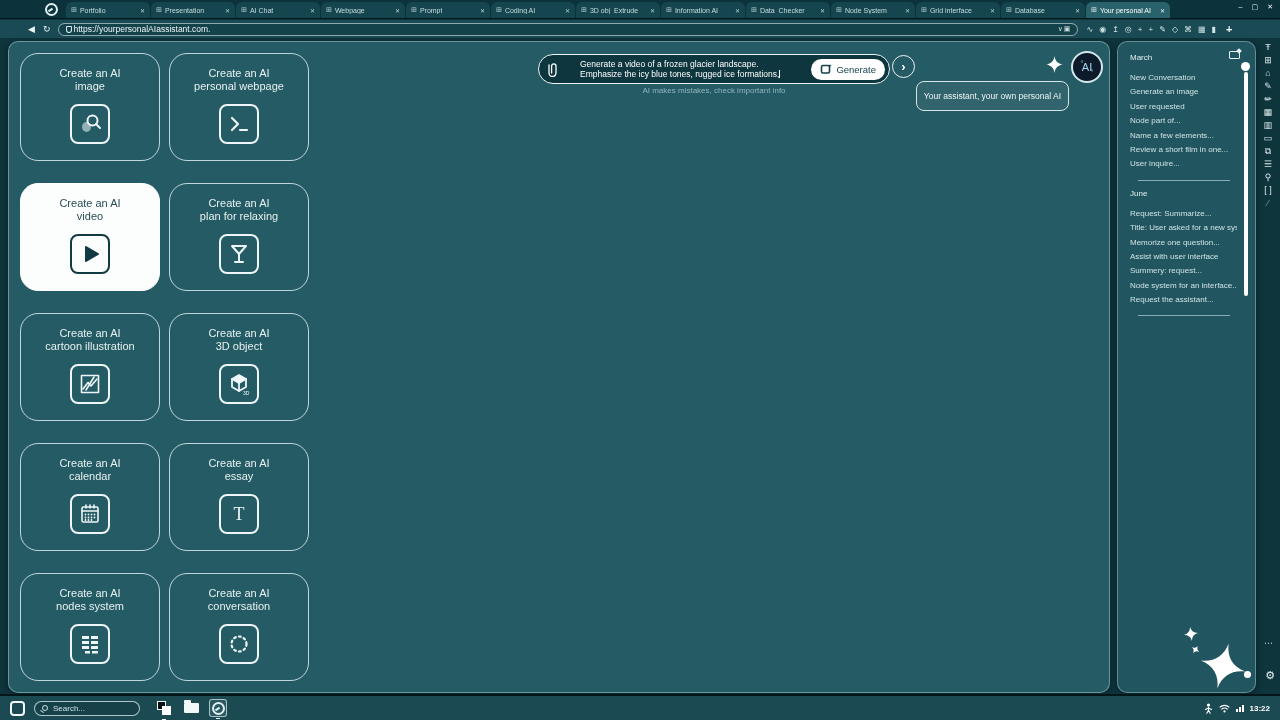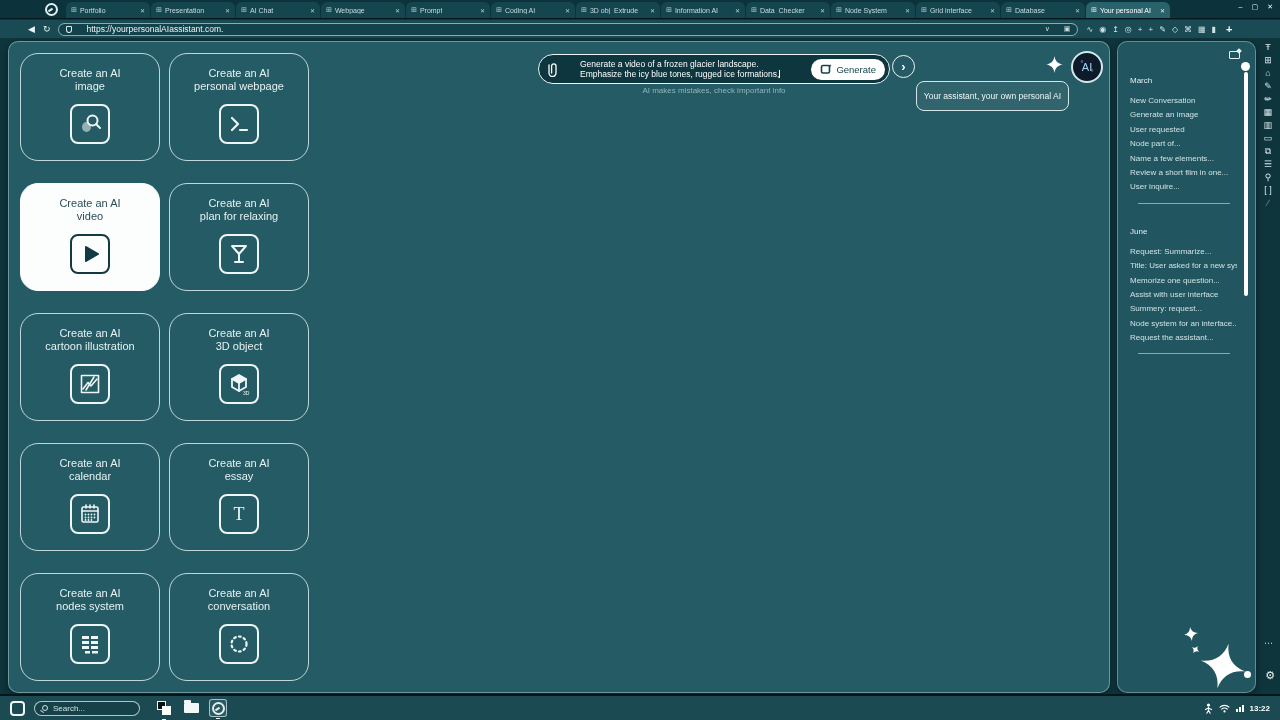--- a/index.html
+++ b/index.html
@@ -22,21 +22,21 @@
   .tab .lbl { overflow:hidden; text-overflow:ellipsis; }
   .tab .cls { margin-left:auto; font-size:6px; opacity:.9; flex:0 0 auto; }
   .win-controls { position:absolute; right:7px; top:3px; display:flex; gap:9px;
     color:#eef6f7; font-size:7px; line-height:7px; }
 
   
   .addressbar { position:absolute; top:20px; left:0; right:0; height:18px; background:#1a4b54;
     display:flex; align-items:center; padding:0 8px 0 28px; gap:8px; color:#eef6f7; }
   .nav-glyph { font-size:9px; line-height:9px; }
   .urlpill { flex:1; max-width:1020px; height:13px; border:1px solid rgba(223,240,242,.6);
-    border-radius:8px; background:#13424b; display:flex; align-items:center; gap:14px;
+    border-radius:8px; background:#13424b; display:flex; align-items:center; gap:1px;
     padding:0 7px; font-size:8.5px; }
   .shield { width:6px; height:7px; border:1px solid #d8eaec; border-radius:1px 1px 45% 45%; }
   .urlpill .spacer { flex:1; }
   .urlpill .mini { font-size:7px; opacity:.85; }
   .ext-icons { display:flex; gap:6px; font-size:8px; color:#cfe3e6; align-items:center; }
   .add-tab { font-size:11px; font-weight:bold; color:#f2f8f9; margin-left:2px; }
 
   
   .main-panel { position:absolute; left:8px; top:41px; width:1102px; height:652px;
     background:#255b64; border:1px solid rgba(196,225,229,.45); border-radius:10px;
@@ -78,21 +78,21 @@
                radial-gradient(circle at 68% 62%, rgba(150,205,235,.3) 1.2px, transparent 1.6px),
                #0c1a2a;
     border:2px solid #d6e7ec; color:#a5d4f2; font-size:11px; font-weight:normal;
     display:flex; align-items:center; justify-content:center; }
   .tooltip { position:absolute; right:40px; top:39px; height:30px; border:1px solid #d5e6e8;
     border-radius:8px; background:rgba(255,255,255,.06); color:#eef6f7; font-size:8.5px;
     display:flex; align-items:center; padding:0 7px; white-space:nowrap; }
 
   
   .sb-inner { position:relative; padding:11px 18px 0 12px; }
-  .sb-header { font-size:8px; color:#e2eff1; margin-bottom:9px;margin-top:23px; }
+  .sb-header { font-size:8px; color:#e2eff1; margin-bottom:9px; }
   .sb-item { font-size:8px; color:#cfe2e4; height:14.4px; line-height:14.4px;
     white-space:nowrap; overflow:hidden; cursor:pointer; }
   .sb-divider { border-top:1px solid rgba(223,240,242,.55); width:92px; margin:8px auto 8px; }
   .new-chat { position:absolute; right:15px; top:9px; width:11px; height:8px;
     border:1px solid #e8f2f3; border-radius:1px; }
   .new-chat::after { content:""; position:absolute; right:-2px; top:-3px; width:4px; height:4px;
     background:#e8f2f3; transform:rotate(45deg); }
   .sb-knob { position:absolute; right:5px; top:20px; width:9px; height:9px; border-radius:50%;
     background:#ffffff; }
   .sb-scroll { position:absolute; right:7px; top:30px; width:4px; height:224px;

